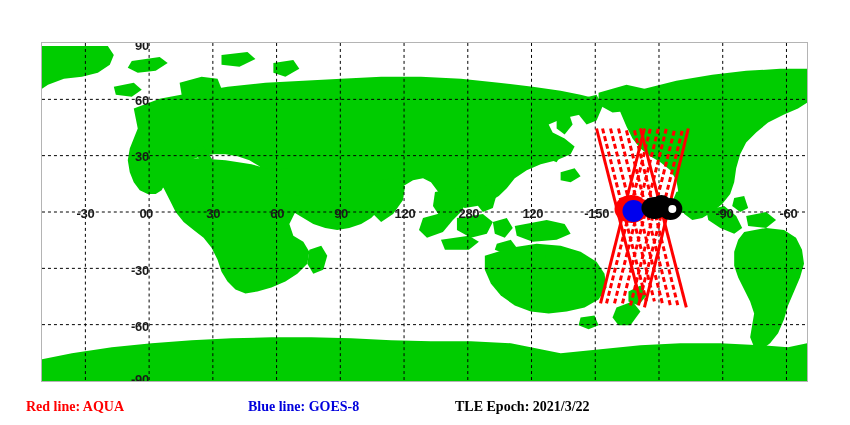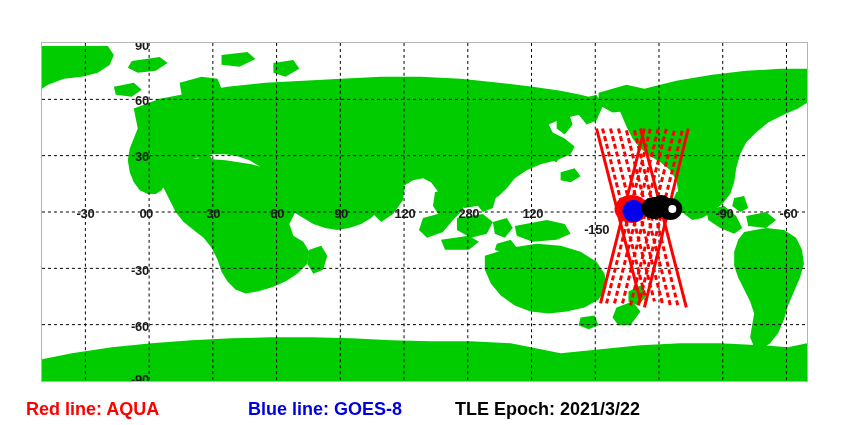--- a/index.html
+++ b/index.html
@@ -60,22 +60,22 @@
   #legend {
     position: absolute;
     left: 0;
     top: 392px;
     width: 850px;
     height: 33px;
   }
   .legend-item {
     position: absolute;
     top: 7px;
-    font-family: Liberation Sans, sans-serif;
-    font-size: 18px;
+    font-family: Liberation Serif, serif;
+    font-size: 14px;
     font-weight: bold;
     white-space: nowrap;
     line-height: 1.2;
     text-align: right;
   }
   #legend-red   { left: 26px;  color: #ff0000; }
   #legend-blue  { left: 248px; color: #0000dd; }
   #legend-epoch { left: 455px; color: #000000; }
 </style>
 </head>
@@ -254,21 +254,21 @@
     <span class="tick-label lat-label" style="left:98px;  top:336px;">-90</span>
 
     <span class="tick-label lon-label" style="left:43.5px;  top:170px;">-30</span>
     <span class="tick-label lon-label" style="left:107.4px; top:170px;">0</span>
     <span class="tick-label lon-label" style="left:171.3px; top:170px;">30</span>
     <span class="tick-label lon-label" style="left:235.2px; top:170px;">60</span>
     <span class="tick-label lon-label" style="left:299.1px; top:170px;">90</span>
     <span class="tick-label lon-label" style="left:363.0px; top:170px;">120</span>
     <span class="tick-label lon-label" style="left:426.9px; top:170px;">280</span>
     <span class="tick-label lon-label" style="left:490.8px; top:170px;">120</span>
-    <span class="tick-label lon-label" style="left:554.7px; top:186px;">-150</span>
+    <span class="tick-label lon-label" style="left:554.7px; top:170px;">-150</span>
     <span class="tick-label lon-label" style="left:682.5px; top:170px;">-90</span>
     <span class="tick-label lon-label" style="left:746.4px; top:170px;">-60</span>
   </div>
 </div>
 
 <div id="legend">
   <span class="legend-item" id="legend-red">Red line: AQUA</span>
   <span class="legend-item" id="legend-blue">Blue line: GOES-8</span>
   <span class="legend-item" id="legend-epoch">TLE Epoch: 2021/3/22</span>
 </div>

